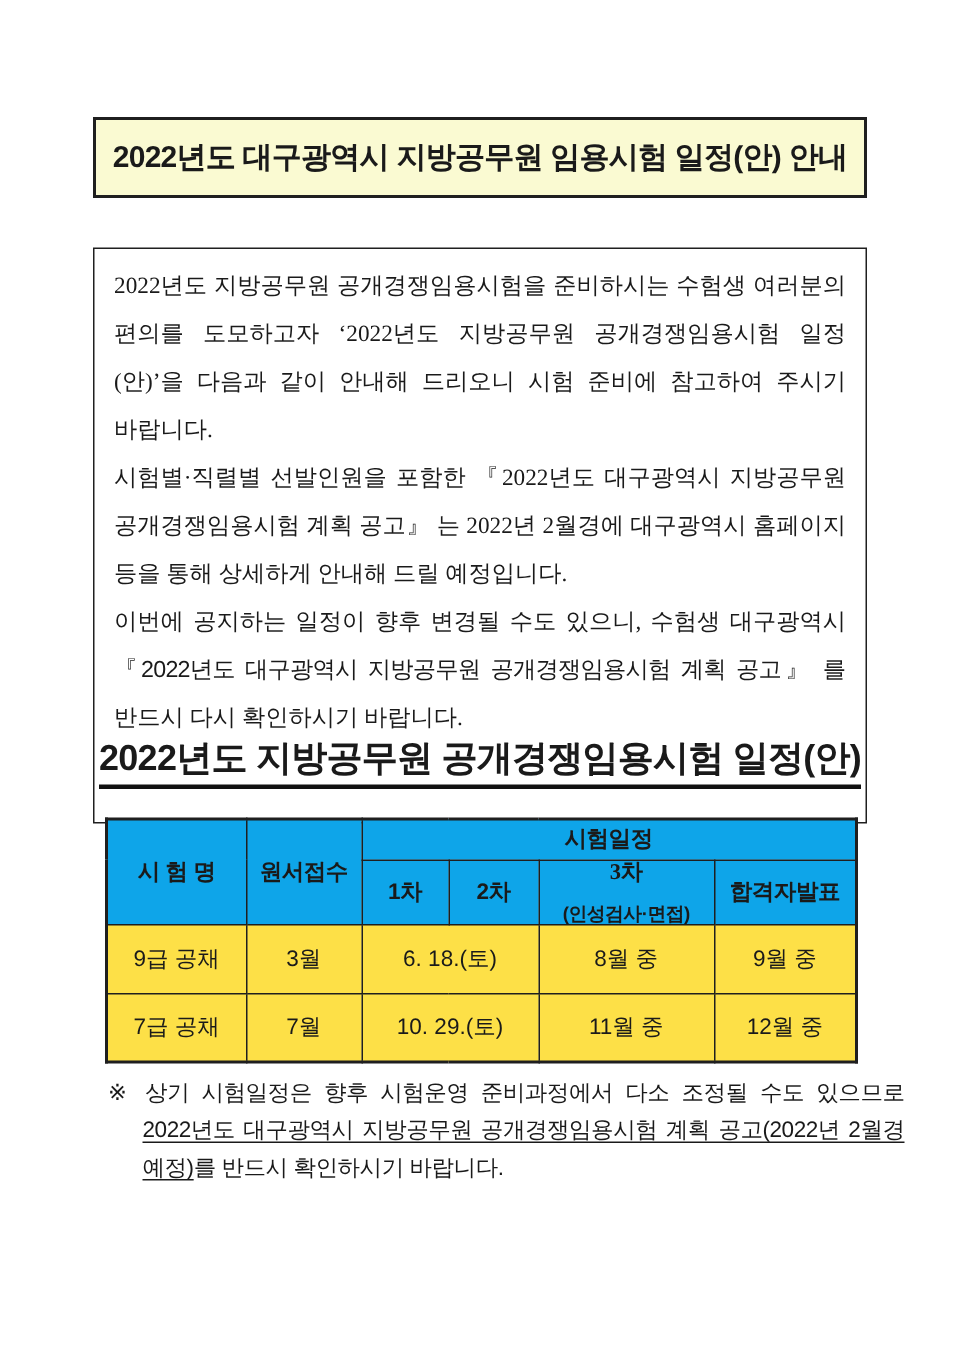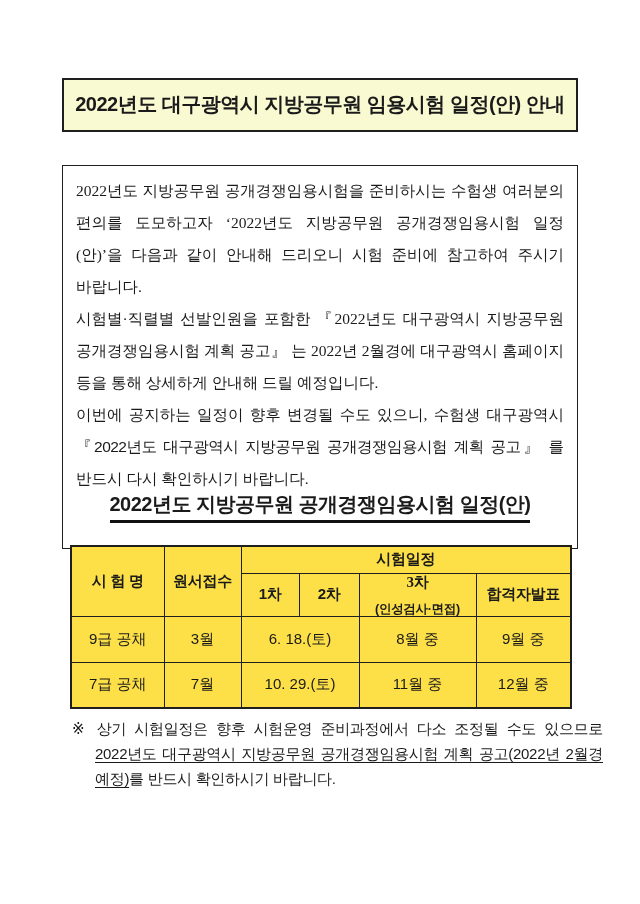--- a/index.html
+++ b/index.html
@@ -57,21 +57,21 @@
     position: absolute;
     top: 489px;
     left: 0;
     width: 640px;
     margin: 0;
     text-align: center;
   }
   .sec-heading .heading-underline {
     display: inline-block;
     font-weight: 800;
-    font-size: 20px;
+    font-size: 24px;
     letter-spacing: -0.5px;
     border-bottom: 3px solid #111111;
     padding-bottom: 2px;
     white-space: nowrap;
   }
 
   
   .schedule-table {
     position: absolute;
     top: 545px;
@@ -81,21 +81,21 @@
     table-layout: fixed;
     border: 2px solid #1f1f1f;
     text-align: center;
   }
   .schedule-table th, .schedule-table td {
     border: 1px solid #1f1f1f;
     padding: 0;
     vertical-align: middle;
   }
   .schedule-table thead th {
-    background: #fde047;
+    background: #0ea5e9;
     font-weight: 700;
     font-size: 15px;
     letter-spacing: -0.3px;
   }
   .schedule-table thead tr.hdr-top { height: 27px; }
   .schedule-table thead tr.hdr-sub { height: 37px; }
   .schedule-table tbody tr { height: 46px; }
   .schedule-table tbody td {
     background: #fde047;
     font-size: 15px;

